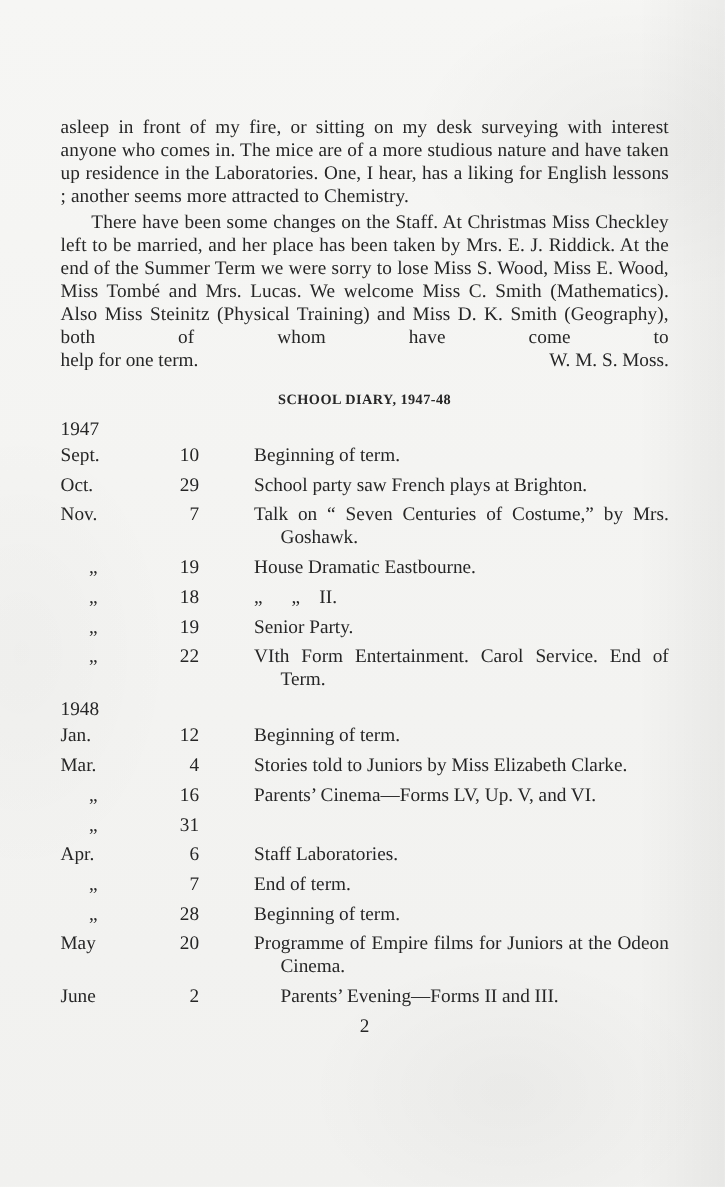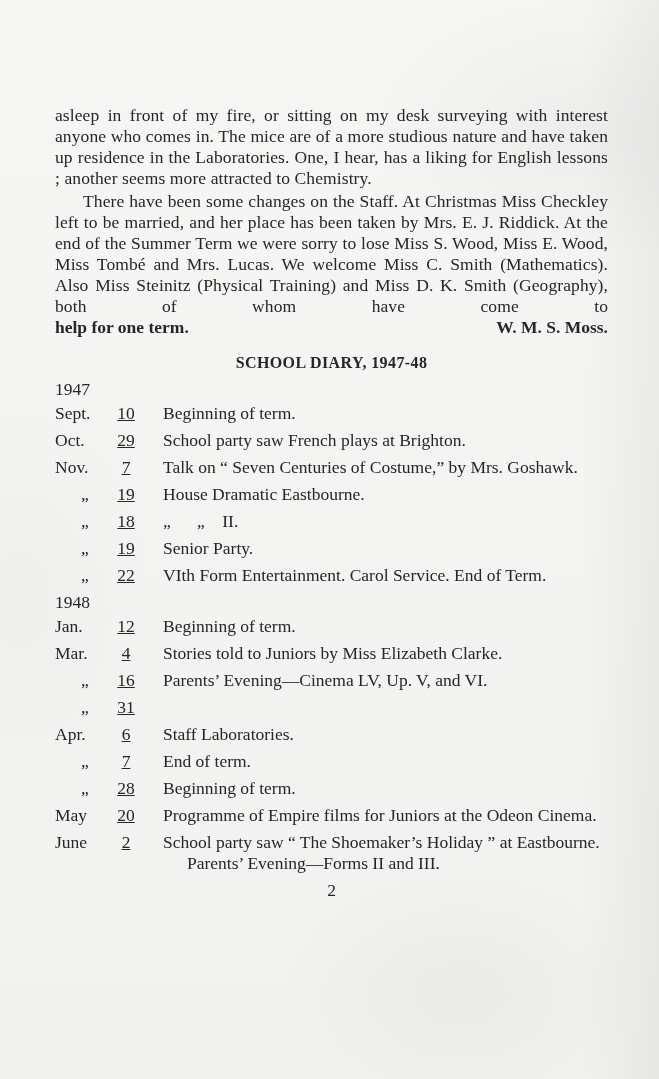--- a/index.html
+++ b/index.html
@@ -36,47 +36,46 @@
   }
   p.para.indented {
     text-indent: 28px;
     margin-top: 2px;
     text-align: justify;
     text-align-last: justify;
   }
   .sig-line {
     display: flex;
     justify-content: space-between;
-    font-weight: bold;
   }
   .heading {
     margin: 13px 0 4px 0;
     text-align: center;
-    font-size: 16px;
+    font-size: 13px;
     line-height: 24px;
     font-weight: bold;
     letter-spacing: 0.4px;
   }
   .year-label {
     margin-bottom: 3px;
   }
   .entry-row {
     display: grid;
     grid-template-columns: 50px 42px 1fr;
     margin-bottom: 6px;
+    gap: 34px;
   }
   .entry-month {
     white-space: nowrap;
   }
   .entry-month.ditto {
     padding-left: 26px;
   }
   .entry-day {
-    text-align: center;
-    text-decoration: underline;
+    text-align: right;
   }
   .entry-text {
     padding-left: 16px;
   }
   .entry-text .etext-main {
     padding-left: 24px;
     text-indent: -24px;
     text-align: justify;
   }
   .entry-text .etext-extra {
@@ -167,21 +166,21 @@
           <div class="entry-month">Mar.</div>
           <div class="entry-day">4</div>
           <div class="entry-text">
             <div class="etext-main">Stories told to Juniors by Miss Elizabeth Clarke.</div>
           </div>
         </div>
         <div class="entry-row">
           <div class="entry-month ditto">„</div>
           <div class="entry-day">16</div>
           <div class="entry-text">
-            <div class="etext-main">Parents’ Evening—Cinema LV, Up. V, and VI.</div>
+            <div class="etext-main">Parents’ Cinema—Forms LV, Up. V, and VI.</div>
           </div>
         </div>
         <div class="entry-row">
           <div class="entry-month ditto">„</div>
           <div class="entry-day">31</div>
         </div>
         <div class="entry-row">
           <div class="entry-month">Apr.</div>
           <div class="entry-day">6</div>
           <div class="entry-text">
@@ -206,21 +205,20 @@
           <div class="entry-month">May</div>
           <div class="entry-day">20</div>
           <div class="entry-text">
             <div class="etext-main">Programme of Empire films for Juniors at the Odeon Cinema.</div>
           </div>
         </div>
         <div class="entry-row">
           <div class="entry-month">June</div>
           <div class="entry-day">2</div>
           <div class="entry-text">
-            <div class="etext-main">School party saw “ The Shoemaker’s Holiday ” at Eastbourne.</div>
             <div class="etext-extra">Parents’ Evening—Forms II and III.</div>
           </div>
         </div>
       </div>
 
     <div class="page-num">2</div>
 
   </div>
 </div>
 

